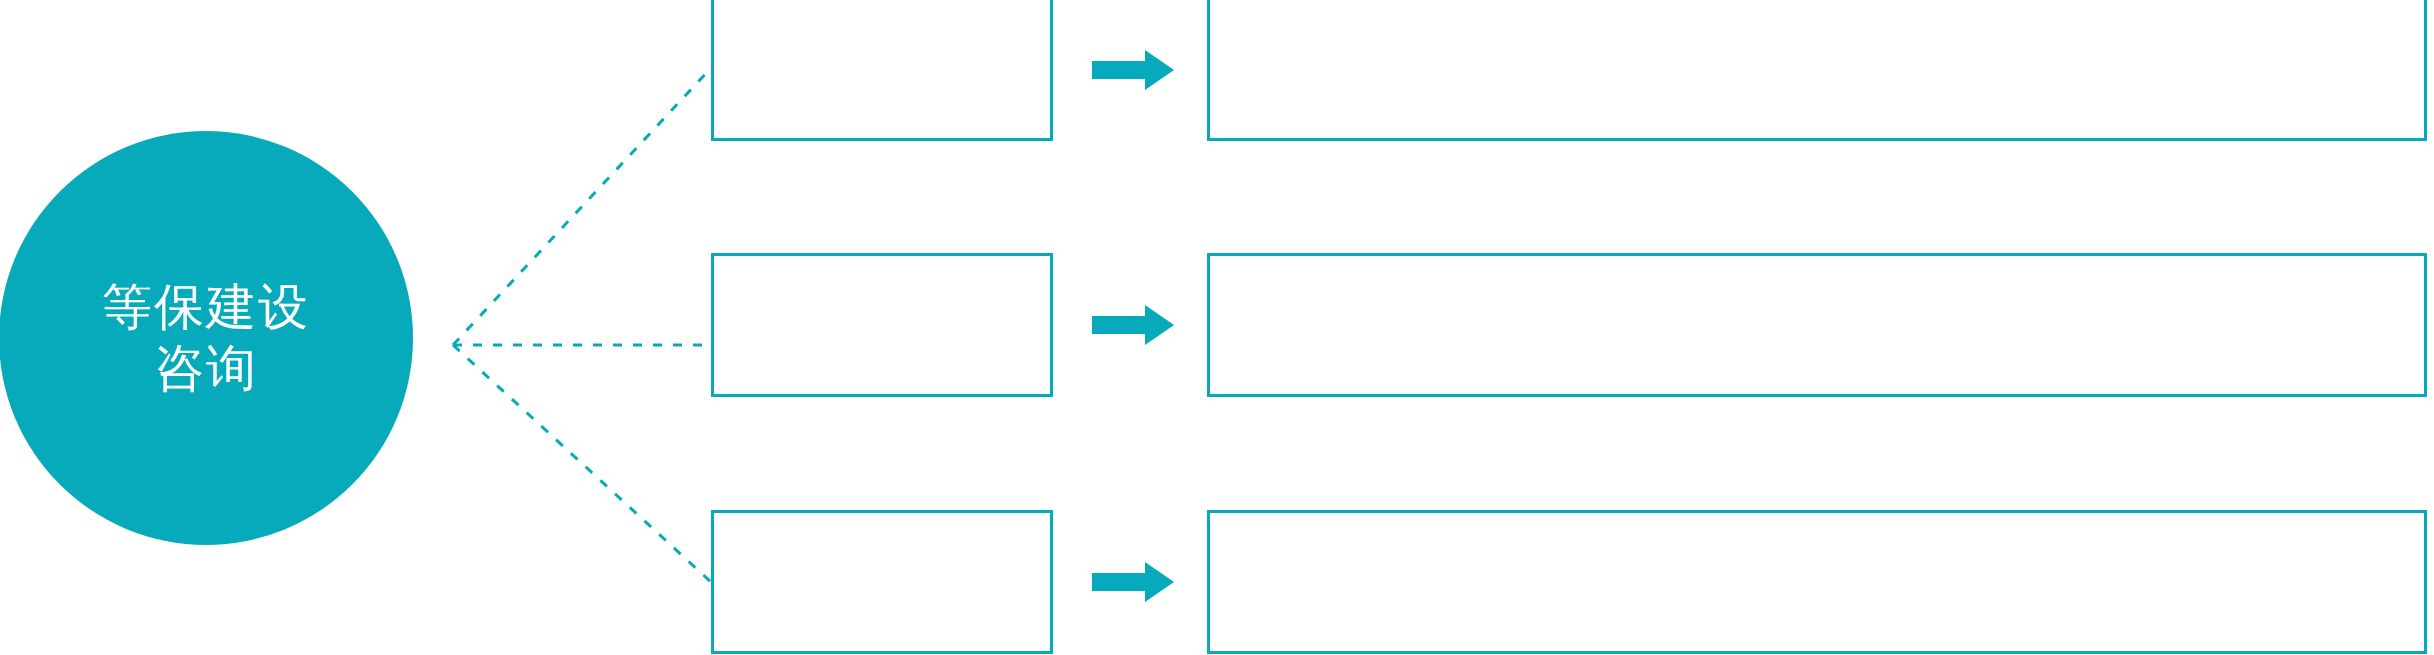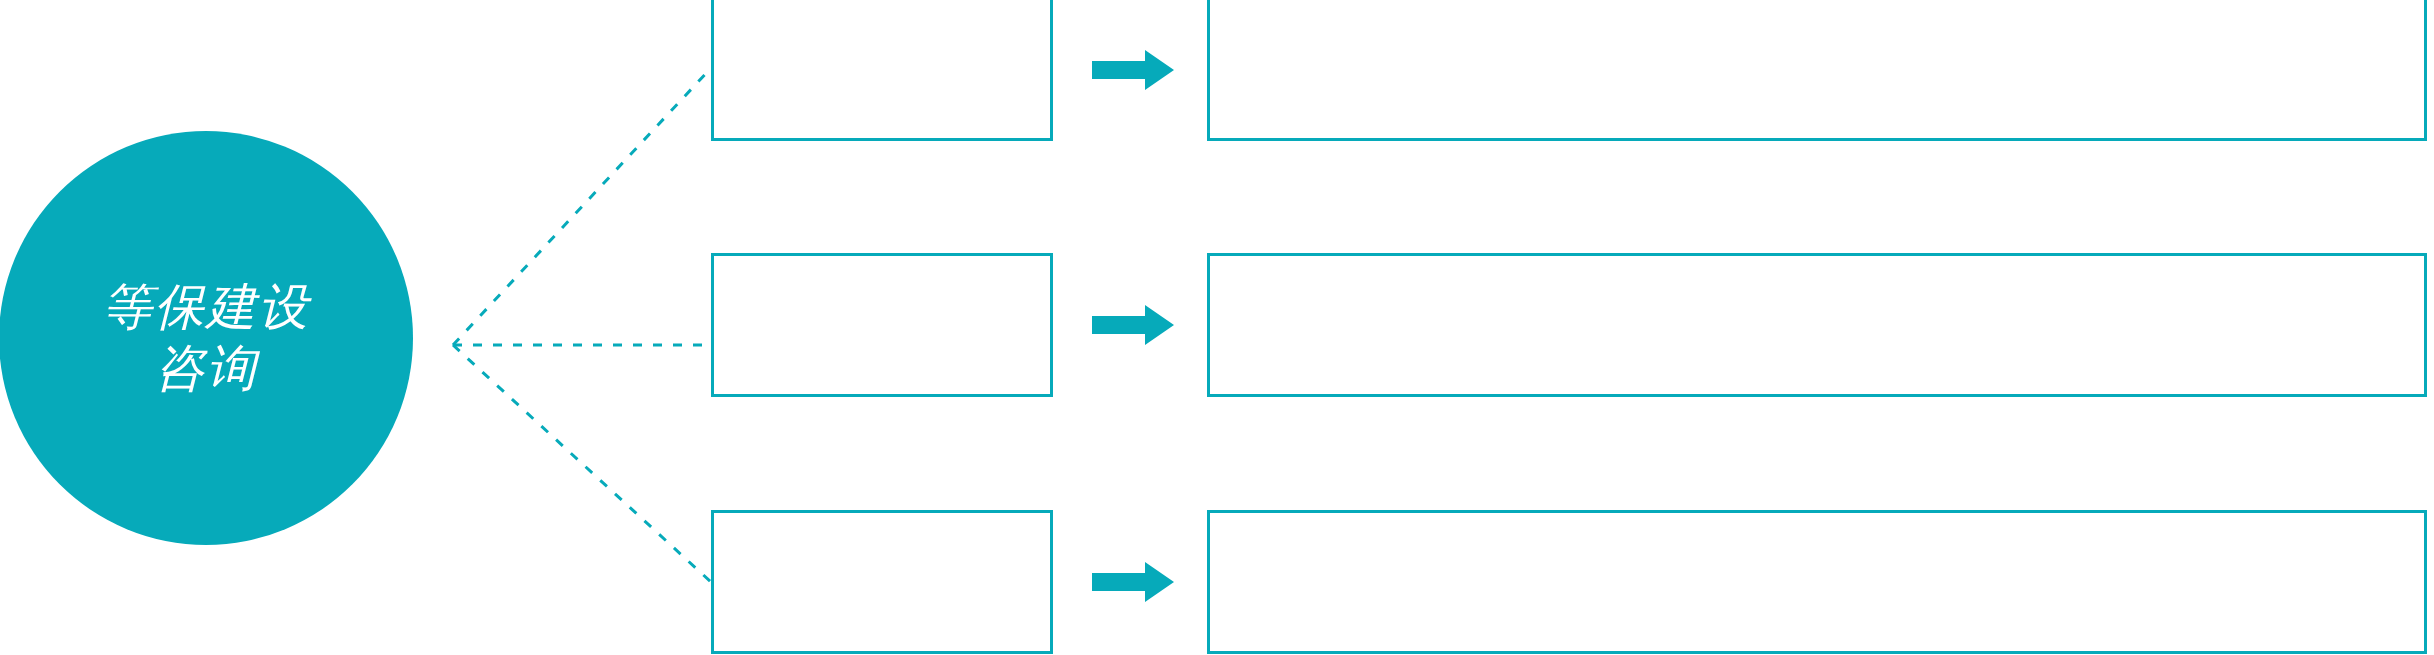--- a/index.html
+++ b/index.html
@@ -104,21 +104,21 @@
 <div id="canvas" style="background: rgb(255, 255, 255);">
 
   <svg class="connectors" viewBox="0 0 2434 655" xmlns="http://www.w3.org/2000/svg" aria-hidden="true">
     <g stroke="#06AABA" stroke-width="3" fill="none" stroke-dasharray="9 11" stroke-linecap="butt">
       <line x1="453" y1="345" x2="711" y2="68"></line>
       <line x1="453" y1="345" x2="711" y2="345"></line>
       <line x1="453" y1="345" x2="711" y2="582"></line>
     </g>
   </svg>
 
-  <div class="hub-circle" style="background: rgb(6, 170, 186); font-style: italic;">
+  <div class="hub-circle" style="background: rgb(6, 170, 186);">
     <div class="hub-line" style="color: rgb(255, 255, 255);">等保建设</div>
     <div class="hub-line" style="color: rgb(255, 255, 255);">咨询</div>
   </div>
 
   <div class="row" style="top:0;height:155px;">
     <div class="small-box" style="left:711px; top:-5px; width:342px; height:146px;"></div>
 
     <div class="arrow" style="left:1092px; top:50px;">
       <svg viewBox="0 0 82 40" xmlns="http://www.w3.org/2000/svg" aria-hidden="true">
         <polygon points="0,11 53,11 53,0 82,20 53,40 53,29 0,29" fill="#06AABA"></polygon>

